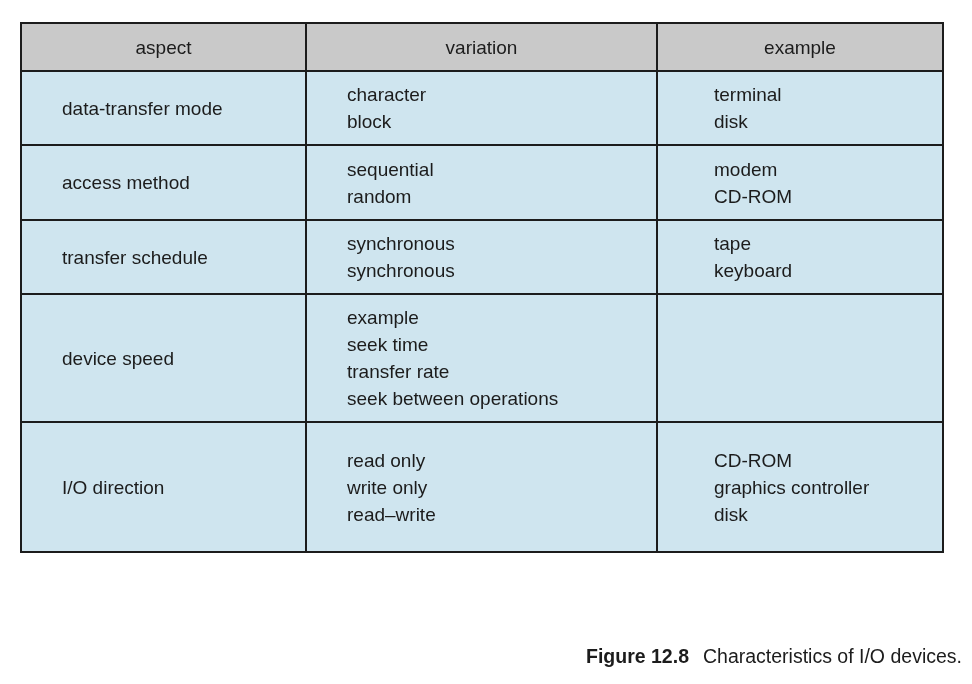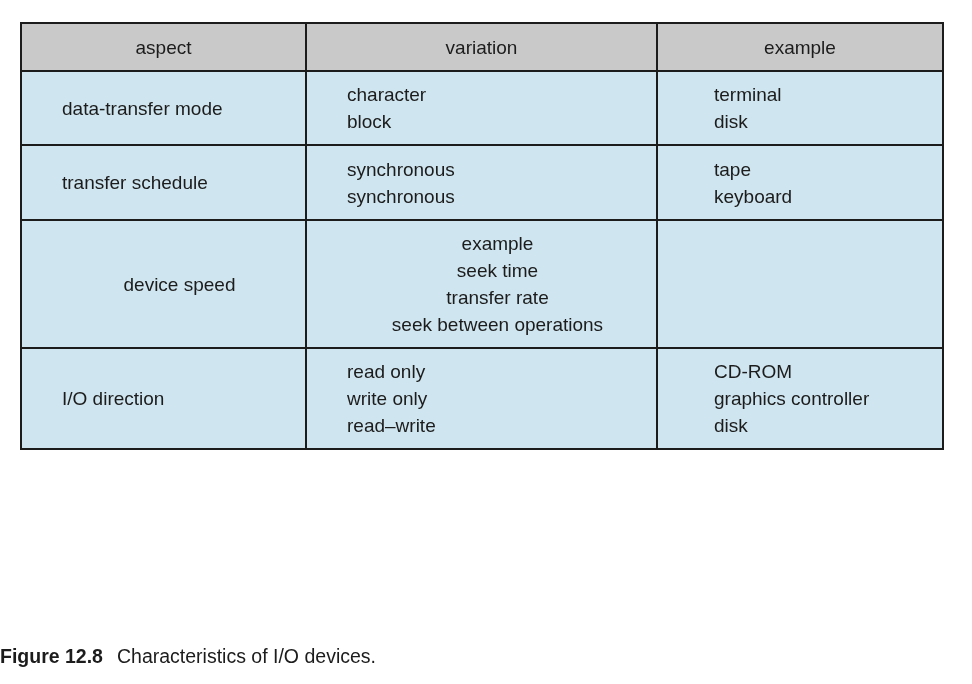--- a/index.html
+++ b/index.html
@@ -47,31 +47,31 @@
     height: 48px;
     text-align: center;
   }
   table.io-table td {
     background: var(--cell-bg);
     padding: 9px 8px 9px 40px;
   }
   table.io-table td.example-cell { padding-left: 56px; }
   tbody tr:nth-child(1) { height: 74px; }
   tbody tr:nth-child(2) { height: 75px; }
-  tbody tr:nth-child(3) { height: 74px; text-align: center; }
+  tbody tr:nth-child(3) { height: 74px; }
   tbody tr:nth-child(4) { height: 74px; }
   tbody tr:nth-child(5) { height: 130px; }
   tbody tr:nth-child(6) { height: 103px; }
   td.valign-top { vertical-align: top; padding-top: 12px; }
   .caption {
     position: absolute;
     left: 0;
     top: 643px;
     width: 962px;
-    text-align: left;
+    text-align: right;
     font-size: 19.5px;
     line-height: 26px;
   }
   .caption .cap-label { font-weight: 700; }
   .caption .cap-text { margin-left: 14px; }
 </style>
 </head>
 <body>
 
 <div class="figure-wrap">
@@ -94,20 +94,33 @@
       <td class="aspect-cell">
             <div class="line">data-transfer mode</div>
           </td>
       <td class="variation-cell">
             <div class="line">character</div>
             <div class="line">block</div>
           </td>
       <td class="example-cell">
             <div class="line">terminal</div>
             <div class="line">disk</div>
+          </td>
+    </tr>
+        <tr>
+      <td class="aspect-cell">
+            <div class="line">access method</div>
+          </td>
+      <td class="variation-cell">
+            <div class="line">sequential</div>
+            <div class="line">random</div>
+          </td>
+      <td class="example-cell">
+            <div class="line">modem</div>
+            <div class="line">CD-ROM</div>
           </td>
     </tr>
         <tr>
       <td class="aspect-cell">
             <div class="line">transfer schedule</div>
           </td>
       <td class="variation-cell">
             <div class="line">synchronous</div>
             <div class="line">synchronous</div>
           </td>

